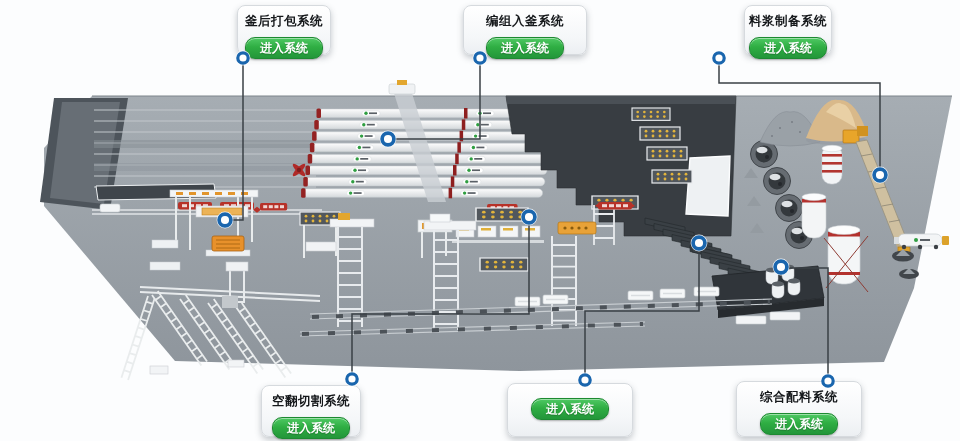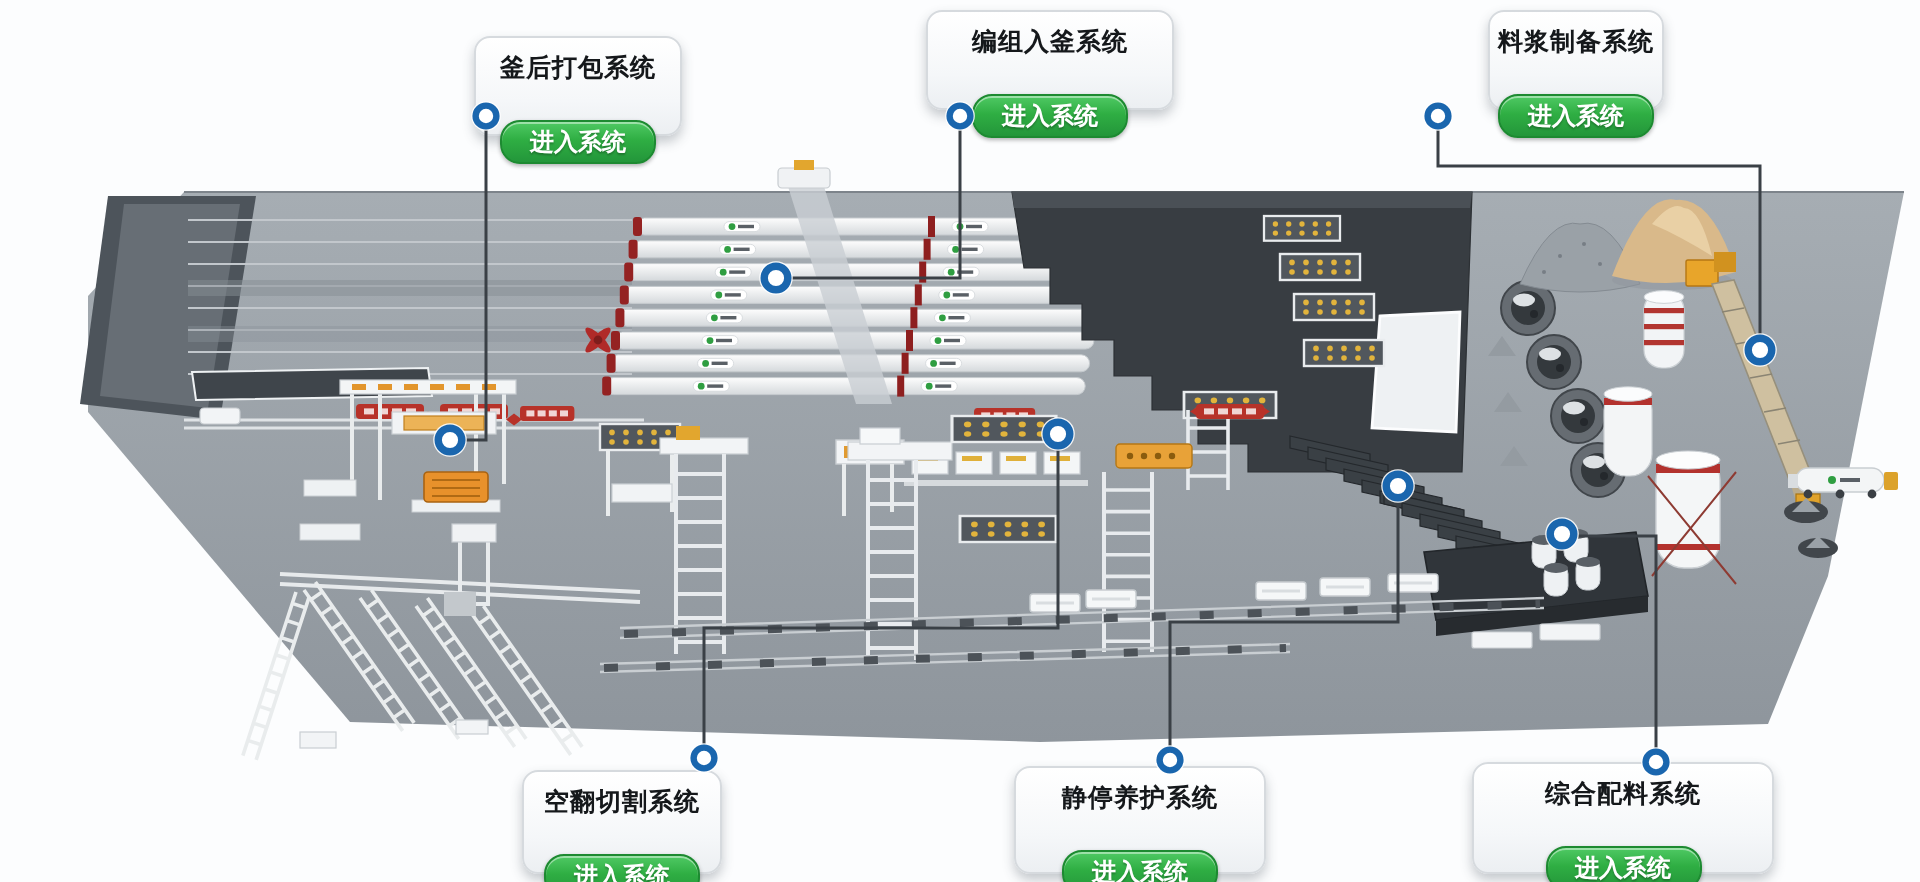--- a/index.html
+++ b/index.html
@@ -12,21 +12,21 @@
   .scene-svg{z-index:1}
   .overlay-svg{z-index:6;pointer-events:none}
   .card{
     position:absolute;z-index:5;text-align:center;padding-top:7px;box-sizing:border-box;
     background:linear-gradient(180deg,#ffffff 0%,#f5f7f9 65%,#eceff2 100%);
     border:1px solid #d6dade;border-radius:8px;
     box-shadow:0 3px 6px rgba(55,65,75,.28);
   }
   .card-title{font-size:12.5px;font-weight:bold;color:#15181b;letter-spacing:.5px;white-space:nowrap}
   .enter-btn{
-    display:block;margin:17px auto 0;width:78px;height:22px;padding:0;
+    display:block;margin:7px auto 0;width:78px;height:22px;padding:0;
     background:linear-gradient(180deg,#4fc964 0%,#2fae43 45%,#23963a 100%);
     border:1px solid #1d8a31;border-radius:10px;
     color:#fff;font-size:12px;font-weight:bold;line-height:20px;cursor:pointer;
     font-family:"Liberation Sans","DejaVu Sans",sans-serif;
     box-shadow:inset 0 1px 0 rgba(255,255,255,.45),0 1px 2px rgba(0,0,0,.3);
     text-shadow:0 1px 1px rgba(0,0,0,.25);
   }
 </style>
 </head>
 <body>
@@ -374,41 +374,40 @@
     <rect x="230" y="268" width="14" height="34" fill="none" stroke="#e8ebed" stroke-width="2"></rect>
     <rect x="226" y="262" width="22" height="9" fill="#f0f2f4" stroke="#c9ced2" stroke-width="0.6"></rect>
     <rect x="222" y="296" width="16" height="12" fill="#c3c8cc"></rect>
     <rect x="150" y="366" width="18" height="8" fill="#f2f4f6" stroke="#c9ced2" stroke-width="0.6"></rect>
     <rect x="228" y="360" width="16" height="7" fill="#f2f4f6" stroke="#c9ced2" stroke-width="0.6"></rect>
     <rect x="152" y="240" width="26" height="8" fill="#eef1f3" stroke="#cbd0d4" stroke-width="0.5"></rect>
     <rect x="150" y="262" width="30" height="8" fill="#eef1f3" stroke="#cbd0d4" stroke-width="0.5"></rect>
   </g>
 </svg>
 
-<div class="card" style="left:237px;top:18px;width:104px;height:50px">
+<div class="card" style="left:237px;top:5px;width:94px;height:50px">
   <div class="card-title">釜后打包系统</div>
   <button class="enter-btn">进入系统</button>
 </div>
 <div class="card" style="left:463px;top:5px;width:124px;height:50px">
   <div class="card-title">编组入釜系统</div>
   <button class="enter-btn">进入系统</button>
 </div>
 <div class="card" style="left:744px;top:5px;width:88px;height:50px">
   <div class="card-title">料浆制备系统</div>
   <button class="enter-btn">进入系统</button>
 </div>
 <div class="card" style="left:261px;top:385px;width:100px;height:52px">
   <div class="card-title">空翻切割系统</div>
   <button class="enter-btn">进入系统</button>
 </div>
 <div class="card" style="left:507px;top:383px;width:126px;height:54px">
-  <div class="card-title">静停养护系统</div>
-  <button class="enter-btn">进入系统</button>
-</div>
-<div class="card" style="left:736px;top:381px;width:151px;height:56px">
+  <button class="enter-btn">进入系统</button>
+</div>
+<div class="card" style="left:736px;top:381px;width:126px;height:56px">
   <div class="card-title">综合配料系统</div>
   <button class="enter-btn">进入系统</button>
 </div>
 
 <svg class="overlay-svg" viewBox="0 0 960 441">
   <defs>
     <g id="anchor">
       <circle r="7.4" fill="#ffffff" opacity="0.92"></circle>
       <circle r="5.2" fill="#ffffff" stroke="#1a66ae" stroke-width="3.2"></circle>
     </g>

